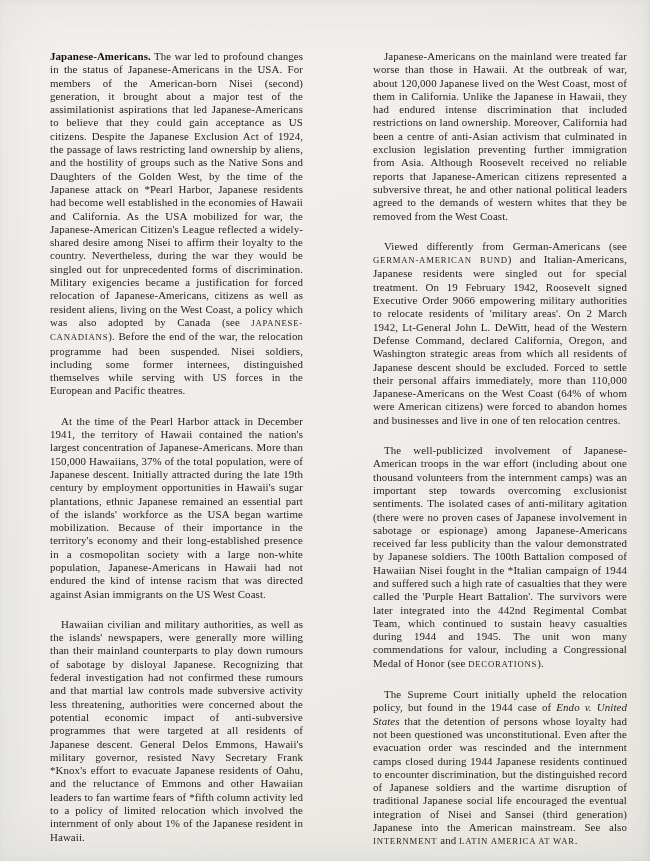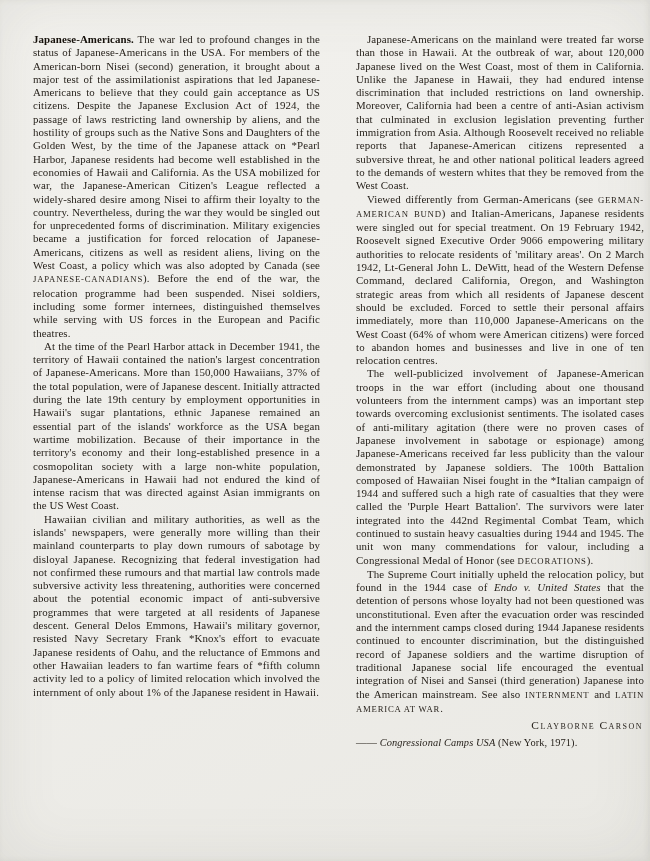--- a/index.html
+++ b/index.html
@@ -21,21 +21,21 @@
   .col {
     position: absolute;
     top: 33px;
     text-align: justify;
     font-size: 10.9px;
     line-height: 13.3px;
     letter-spacing: 0.1px;
   }
   .col-left  { left: 33px;  width: 287px; }
   .col-right { left: 356px; width: 288px; }
-  p.para { margin: 0; font-family: Liberation Serif, serif; }
+  p.para { margin: 17px; font-family: Liberation Serif, serif; }
   p.para.indent { text-indent: 11px; }
   .seg.bold { font-weight: bold; color: #15100a; }
   .seg.italic { font-style: italic; }
   .seg.smallcaps {
     font-size: 0.8em;
     letter-spacing: 0.09em;
   }
   .byline {
     text-align: right;
     font-variant: small-caps;

